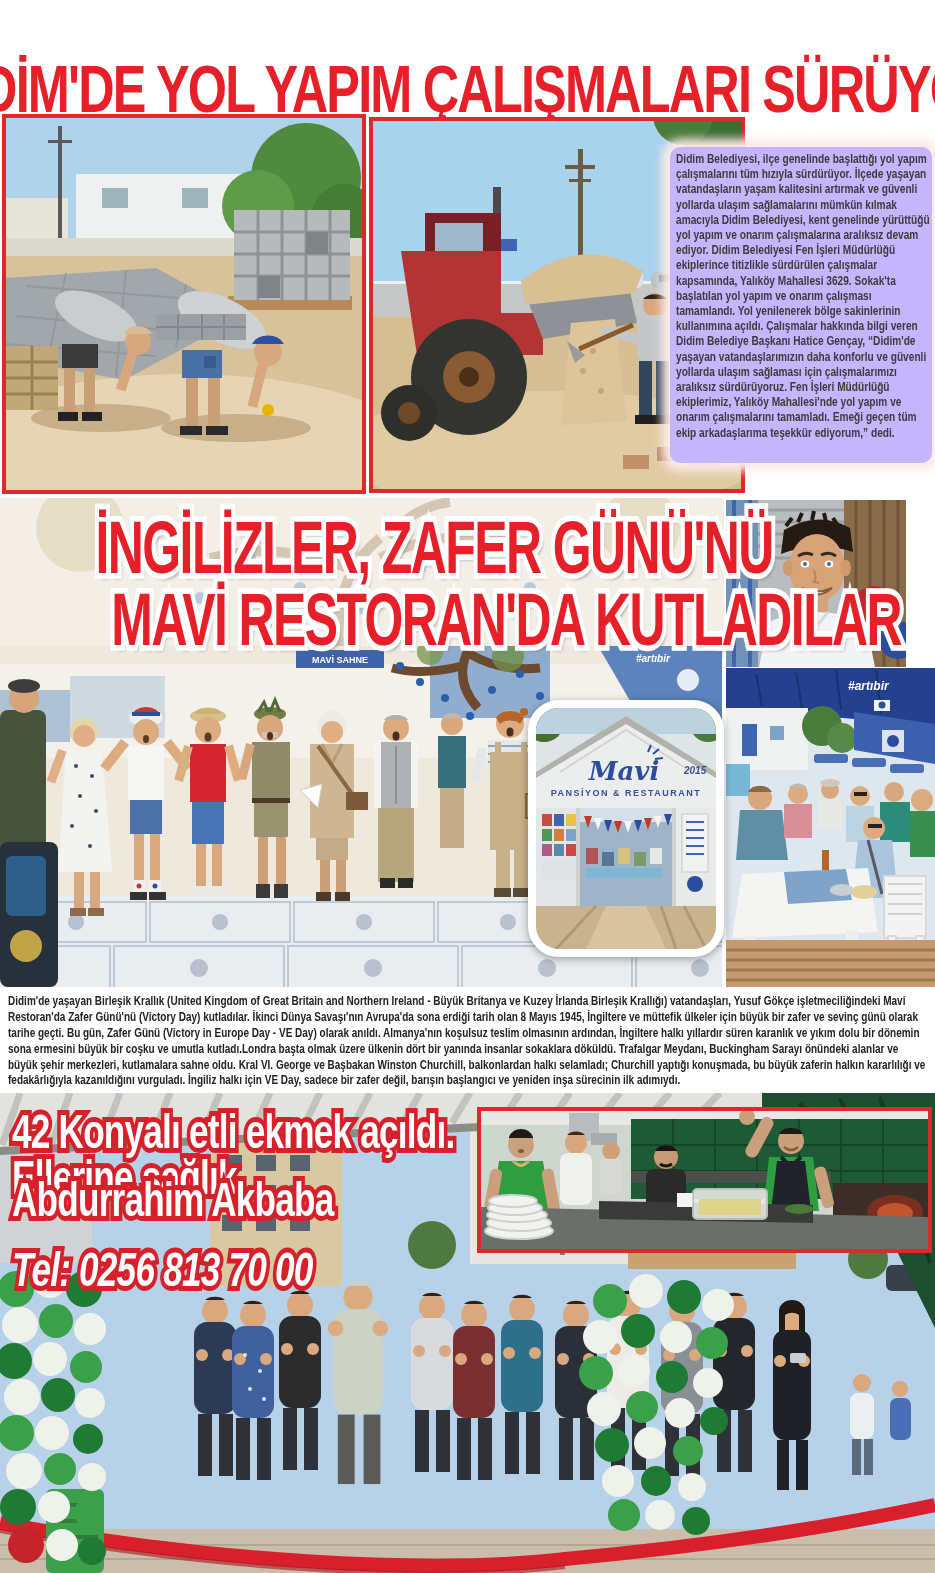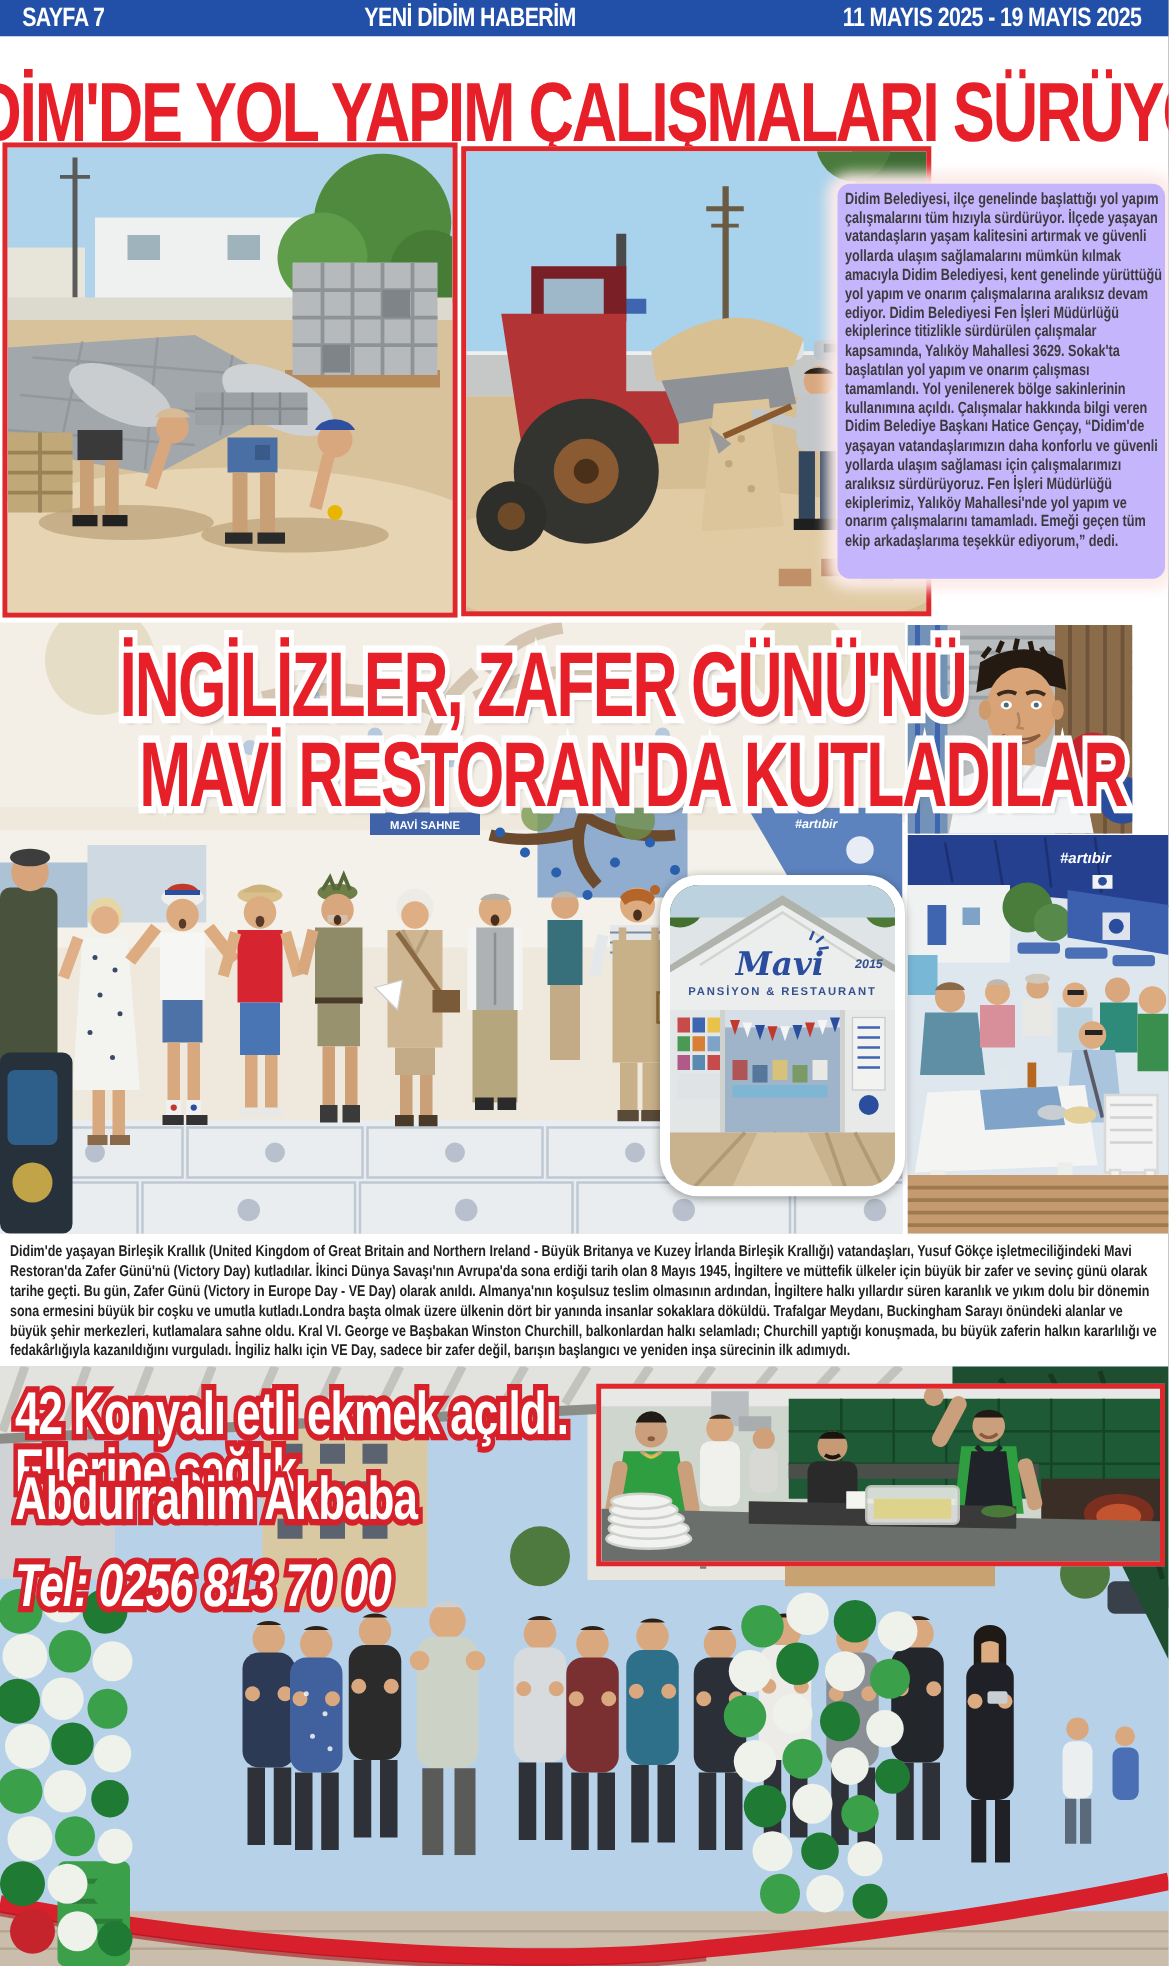--- a/index.html
+++ b/index.html
@@ -41,25 +41,20 @@
   .ovline .stroke{-webkit-text-stroke:9px #d6202a;text-shadow:none;}
   .ovline .fill{color:#ffffff;}
   .whiteframe{border:8px solid #ffffff;border-radius:10px;box-shadow:0 2px 8px rgba(0,0,0,0.35);}
   svg{display:block;}
 </style>
 </head>
 <body>
 
 <div class="page">
 
-  <div class="masthead">
-    <span>SAYFA 7</span>
-    <span>YENİ DİDİM HABERİM</span>
-    <span>11 MAYIS 2025 - 19 MAYIS 2025</span>
-  </div>
 
   <div class="headline1">DİDİM'DE YOL YAPIM ÇALIŞMALARI SÜRÜYOR</div>
 
   <div class="photo redborder" style="left:2px;top:114px;width:356px;height:372px;">
     <svg width="356" height="372" viewBox="0 0 356 372">
       <rect width="356" height="140" fill="#aed3ea"></rect>
       <rect x="0" y="80" width="62" height="44" fill="#e7e4da"></rect>
       <rect x="70" y="56" width="198" height="70" fill="#eef1f0"></rect>
       <rect x="96" y="70" width="26" height="20" fill="#9fb3bd"></rect>
         <rect x="176" y="70" width="26" height="20" fill="#9fb3bd"></rect>

